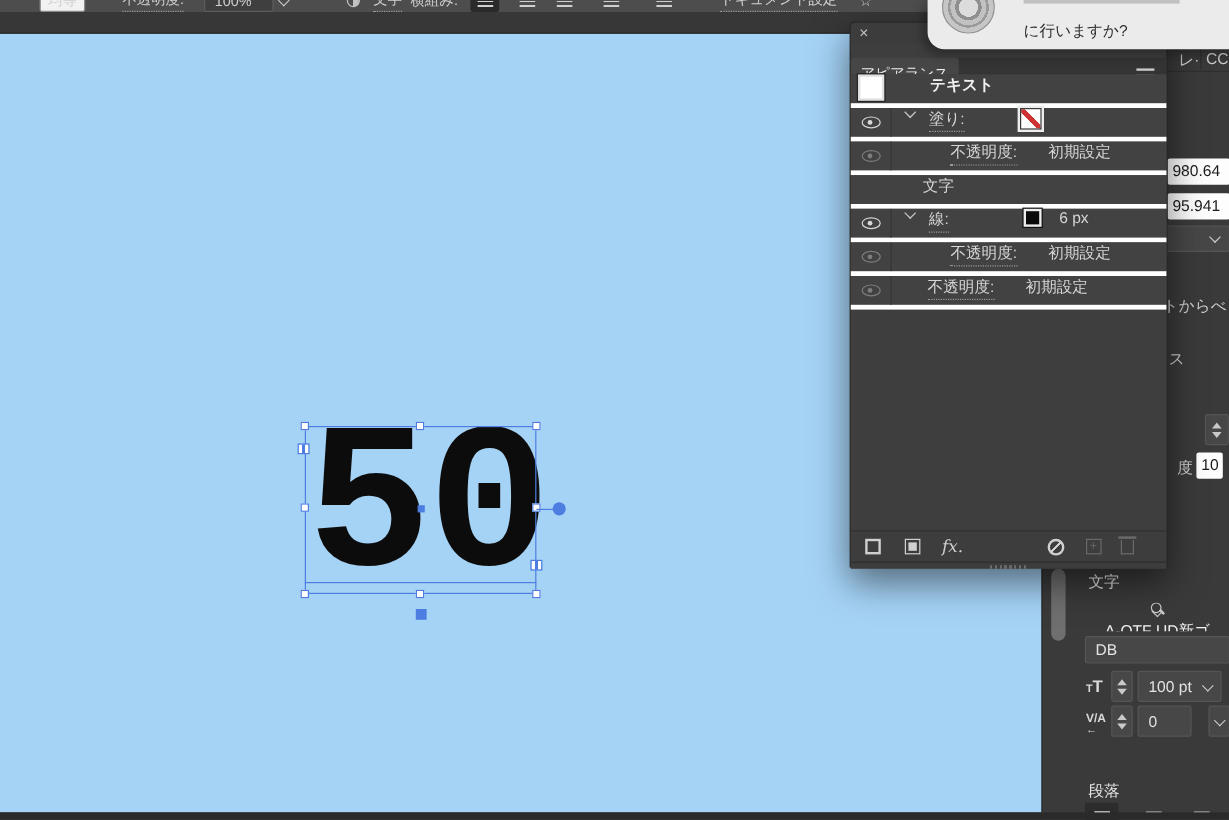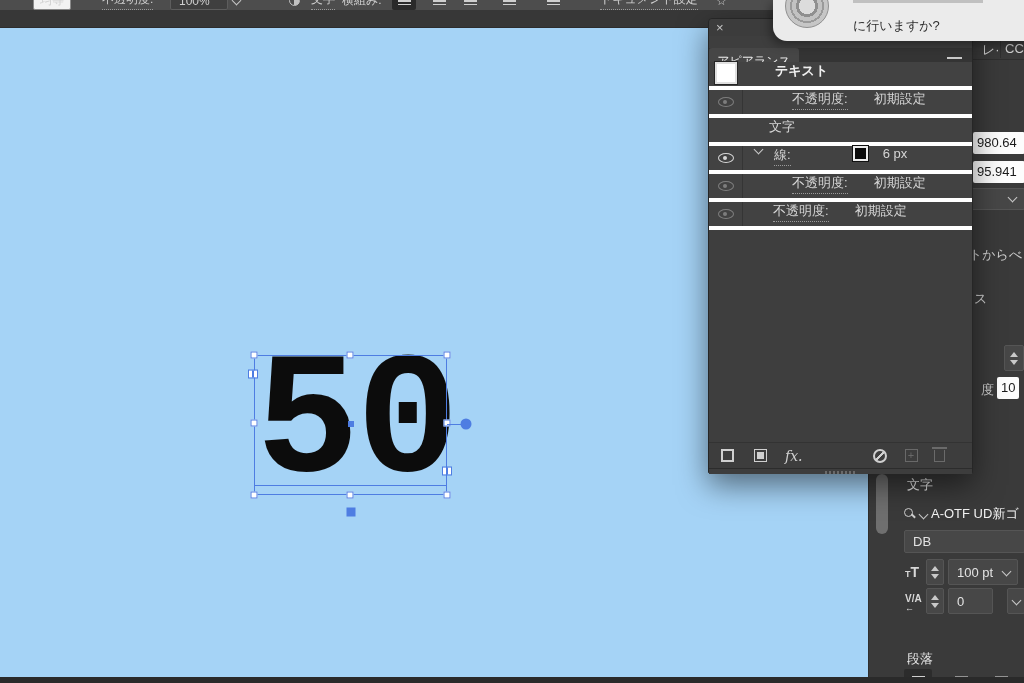--- a/index.html
+++ b/index.html
@@ -241,21 +241,21 @@
   <div class="stepper" style="left:135px;top:317px;">
     <span class="tri-up"></span>
     <span class="tri-dn"></span>
   </div>
   <div class="abs" style="left:112px;top:353px;">度</div>
   <div class="winput" style="left:128px;top:349px;width:22px;">10</div>
 
   <div id="scroll-thumb"></div>
 
   <div class="abs" style="left:38px;top:448px;color:#e4e4e4;">文字</div>
-  <div class="abs" style="left:35px;top:474px;width:121px;height:24px;display:flex;align-items:center;gap:4px;overflow:hidden;">
+  <div class="abs" style="left:35px;top:474px;width:121px;height:24px;display:flex;align-items:center;gap:4px;overflow:hidden;flex-direction:column;">
     <span class="search-ico"></span>
     <span class="chev" style="flex:none;"></span>
     <span style="color:#f2f2f2;font-size:13px;white-space:nowrap;">A-OTF UD新ゴ</span>
   </div>
   <div class="dkbox" style="left:35px;top:502px;width:121px;height:23px;padding:3px 0 0 8px;font-size:13px;">DB</div>
 
   <div class="abs tt-ico" style="left:36px;top:536px;"></div>
   <div class="stepper" style="left:57px;top:531px;width:18px;">
     <span class="tri-up"></span>
     <span class="tri-dn"></span>
@@ -293,20 +293,28 @@
   </div>
   <div class="tabbar">
     <div class="tab">アピアランス</div>
     <span class="hamburger"></span>
   </div>
 
   <div class="content">
     <div class="arow">
       <span class="sw-white"></span>
       <span style="margin-left:38px;font-weight:bold;color:#f0f0f0;">テキスト</span>
+    </div>
+    <div class="arow">
+      <span class="eyecell">
+          <span class="eye"></span>
+        </span>
+      <span class="chev" style="margin-left:12px;flex:none;"></span>
+      <span class="dotted" style="margin-left:12px;">塗り:</span>
+      <span class="sw-none" style="margin-left:46px;"></span>
     </div>
     <div class="arow">
       <span class="eyecell">
           <span class="eye dim"></span>
         </span>
       <span class="dotted" style="margin-left:49px;">不透明度:</span>
       <span style="margin-left:26px;">初期設定</span>
     </div>
     <div class="arow">
       <span class="eyecell" style="border-right-color:transparent;"></span>

